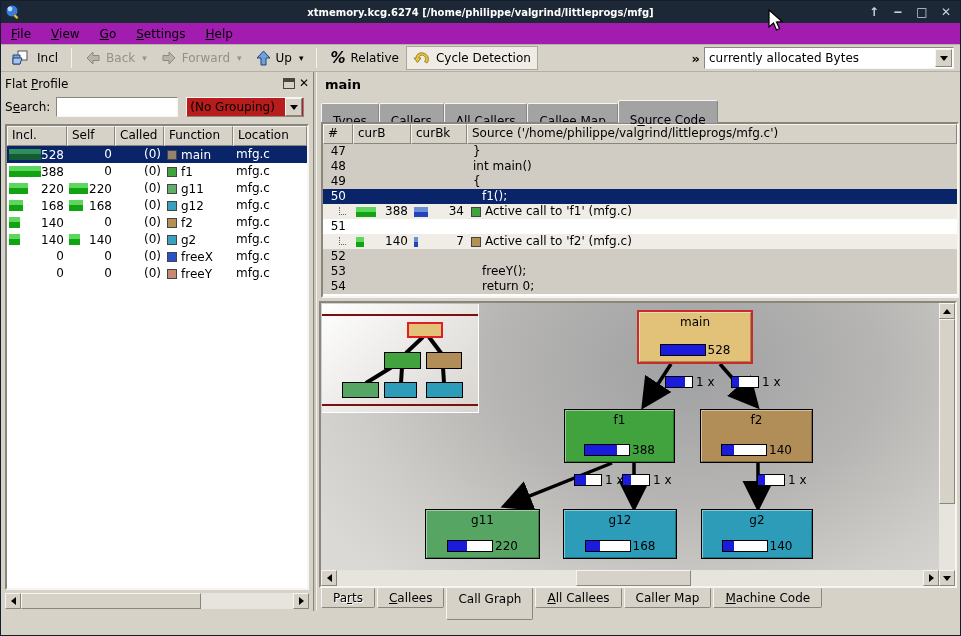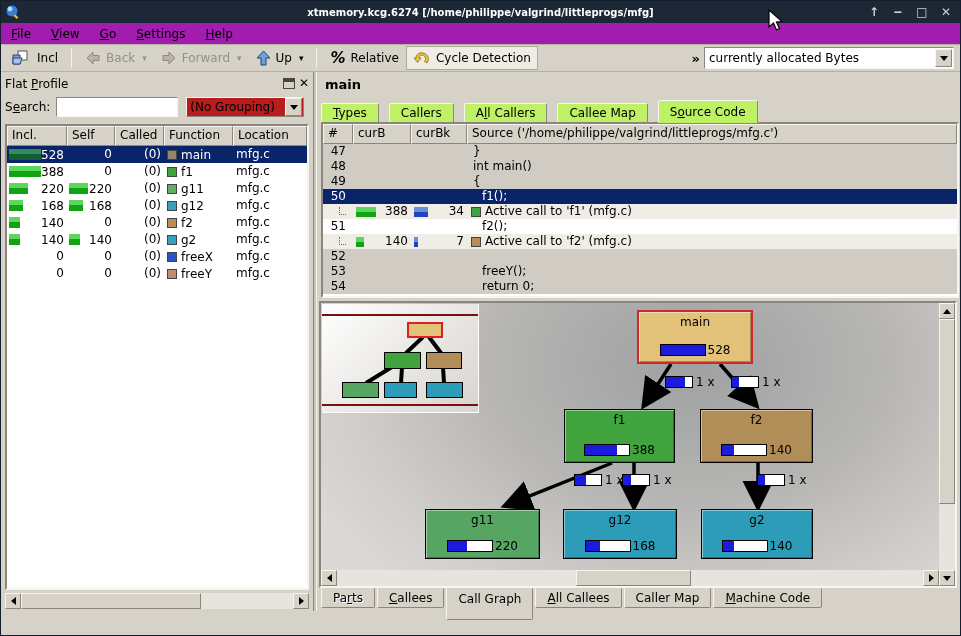--- a/index.html
+++ b/index.html
@@ -66,21 +66,21 @@
   .tri-u { width:0;height:0;border-left:4px solid transparent;border-right:4px solid transparent;border-bottom:5px solid #000; }
   .tri-d { width:0;height:0;border-left:4px solid transparent;border-right:4px solid transparent;border-top:5px solid #000; }
   .thumb { background:#d6d2c8; border:1px solid; border-color:#f6f5f1 #8a867e #8a867e #f6f5f1; }
 
   .splitter { position:absolute; left:312px; top:71px; width:4px; height:539px; background:#c9c5bc; border-left:1px solid #8a867e; border-right:1px solid #f4f2ec; }
 
   
   .rpane { position:absolute; left:316px; top:71px; width:645px; height:539px; }
   .rtitle { position:absolute; left:8px; top:5px; font-weight:bold; font-size:13px; }
   .tabs { position:absolute; left:4px; top:28px; height:23px; display:flex; align-items:flex-end; }
-  .tab { height:20px; line-height:19px; padding:0 11px; background:#bef264; border:1px solid; border-color:#f6f5f1 #8a867e transparent #f6f5f1; border-radius:2px 2px 0 0; margin-right:10px; white-space:nowrap; }
+  .tab { height:20px; line-height:19px; padding:8px 11px; background:#a3a3a3; border:1px solid; border-color:#f6f5f1 #8a867e transparent #f6f5f1; border-radius:2px 2px 0 0; margin-right:0; white-space:nowrap; }
   .tab.active { height:23px; line-height:22px; z-index:2; }
 
   .srcframe { position:absolute; left:4px; top:50px; width:638px; height:176px; background:#fff; border:2px solid; border-color:#8a867e #f6f5f1 #f6f5f1 #8a867e; overflow:hidden; }
   .shead { display:grid; grid-template-columns:30px 58px 56px 1fr; height:20px; }
   .sr { display:grid; grid-template-columns:30px 58px 56px 1fr; height:15px; line-height:15px; background:#d0ccc4; }
   .sr .ln { text-align:right; padding-right:7px; }
   .sr .code { padding-left:6px; white-space:pre; }
   .sr.ind .code { padding-left:15px; }
   .sr.cost { background:#fff; }
   .sr.sel { background:#0a246a; color:#fff; }
@@ -404,21 +404,20 @@
           </span>
         <span class="calltxt">
             <i class="sq" style="background: rgb(65, 163, 62);"></i>
             <span>Active call to 'f1' (mfg.c)</span>
           </span>
       </div>
       <div class="sr cost ind">
           <span class="ln">51</span>
           <span></span>
           <span></span>
-          <span class="code">f2();</span>
         </div>
       <div class="sr call">
         <span class="ln"><span class="tree"></span></span>
         <span class="cbar">
             <i class="bar" style="width: 8px;"></i>
             <span>140</span>
           </span>
         <span class="cbar">
             <i class="bar blue" style="width: 4px;"></i>
             <span>7</span>

